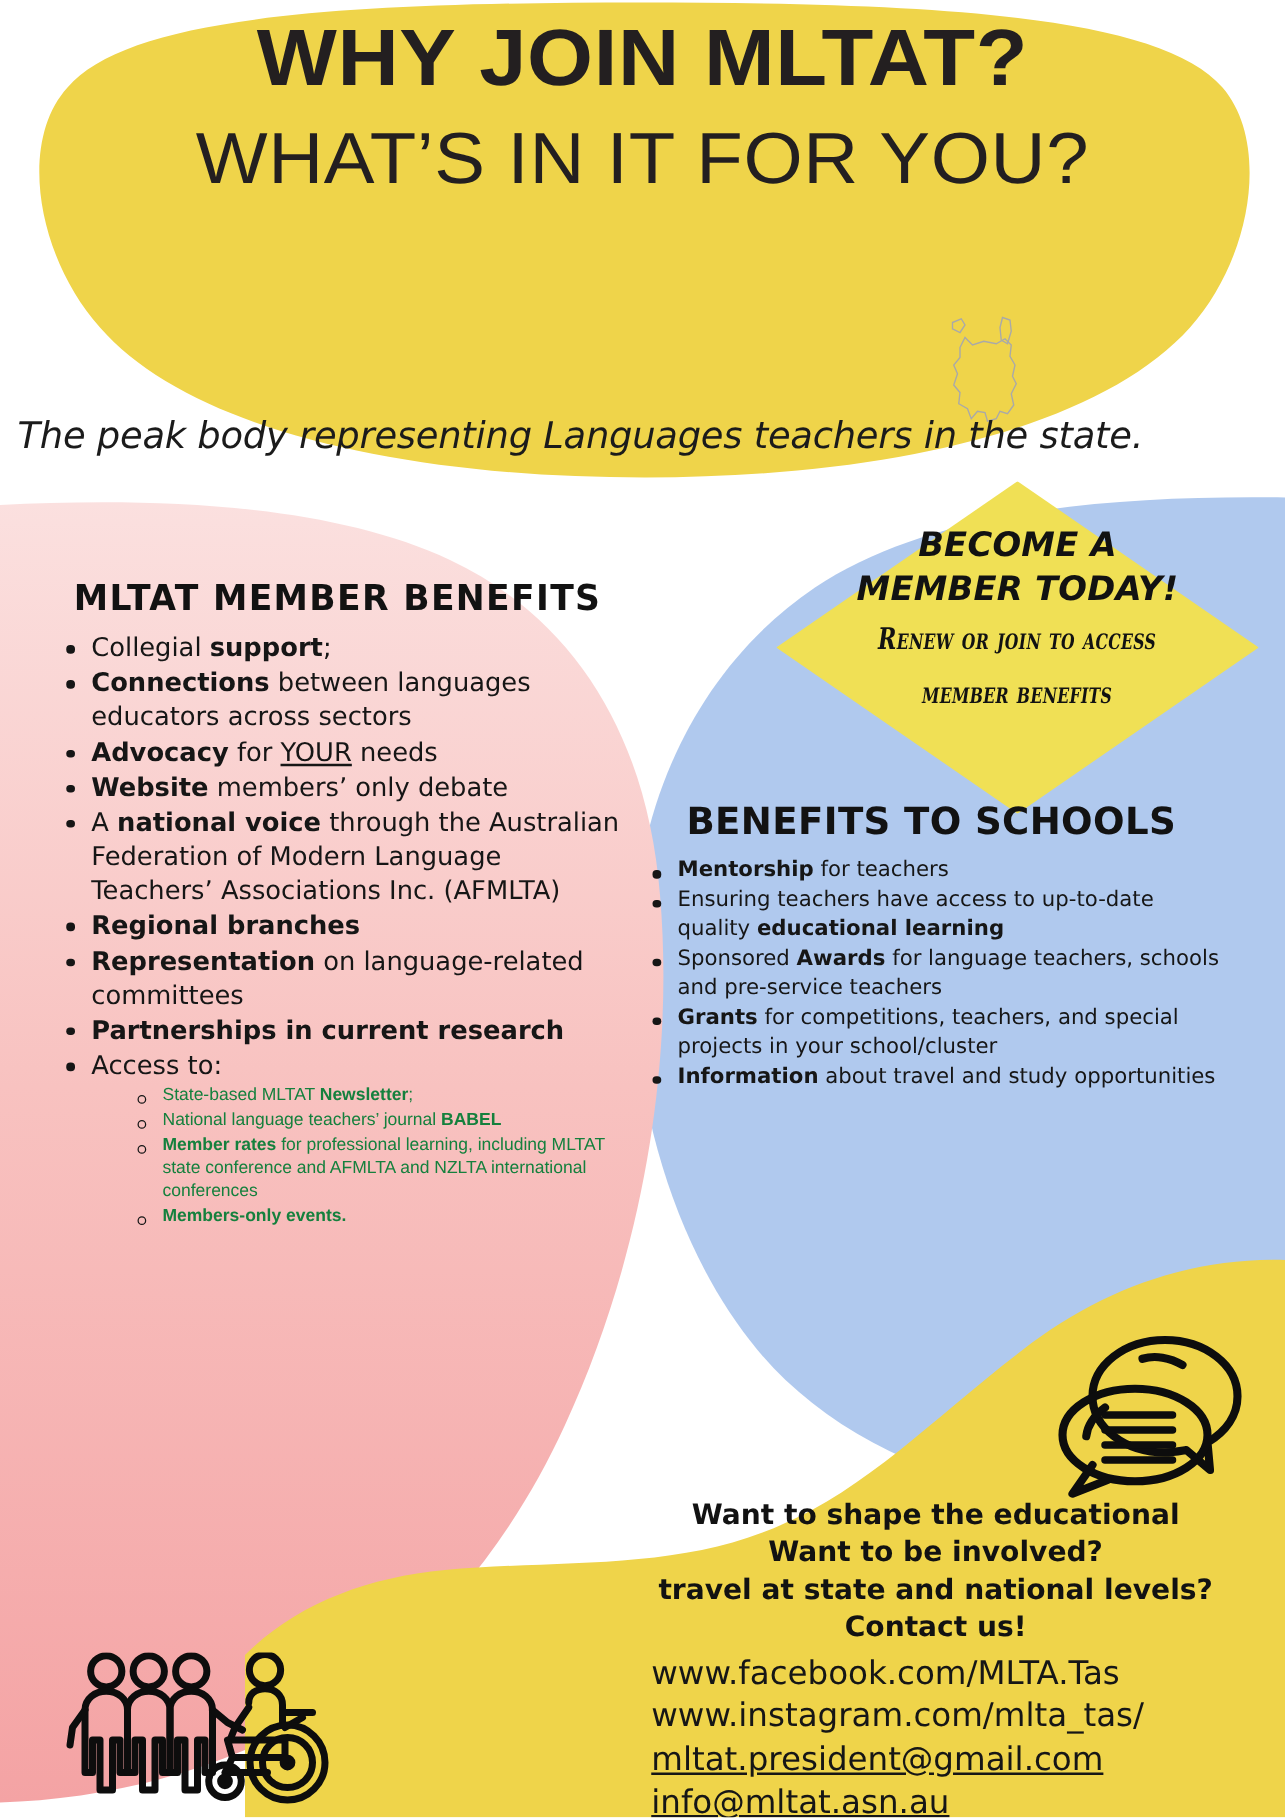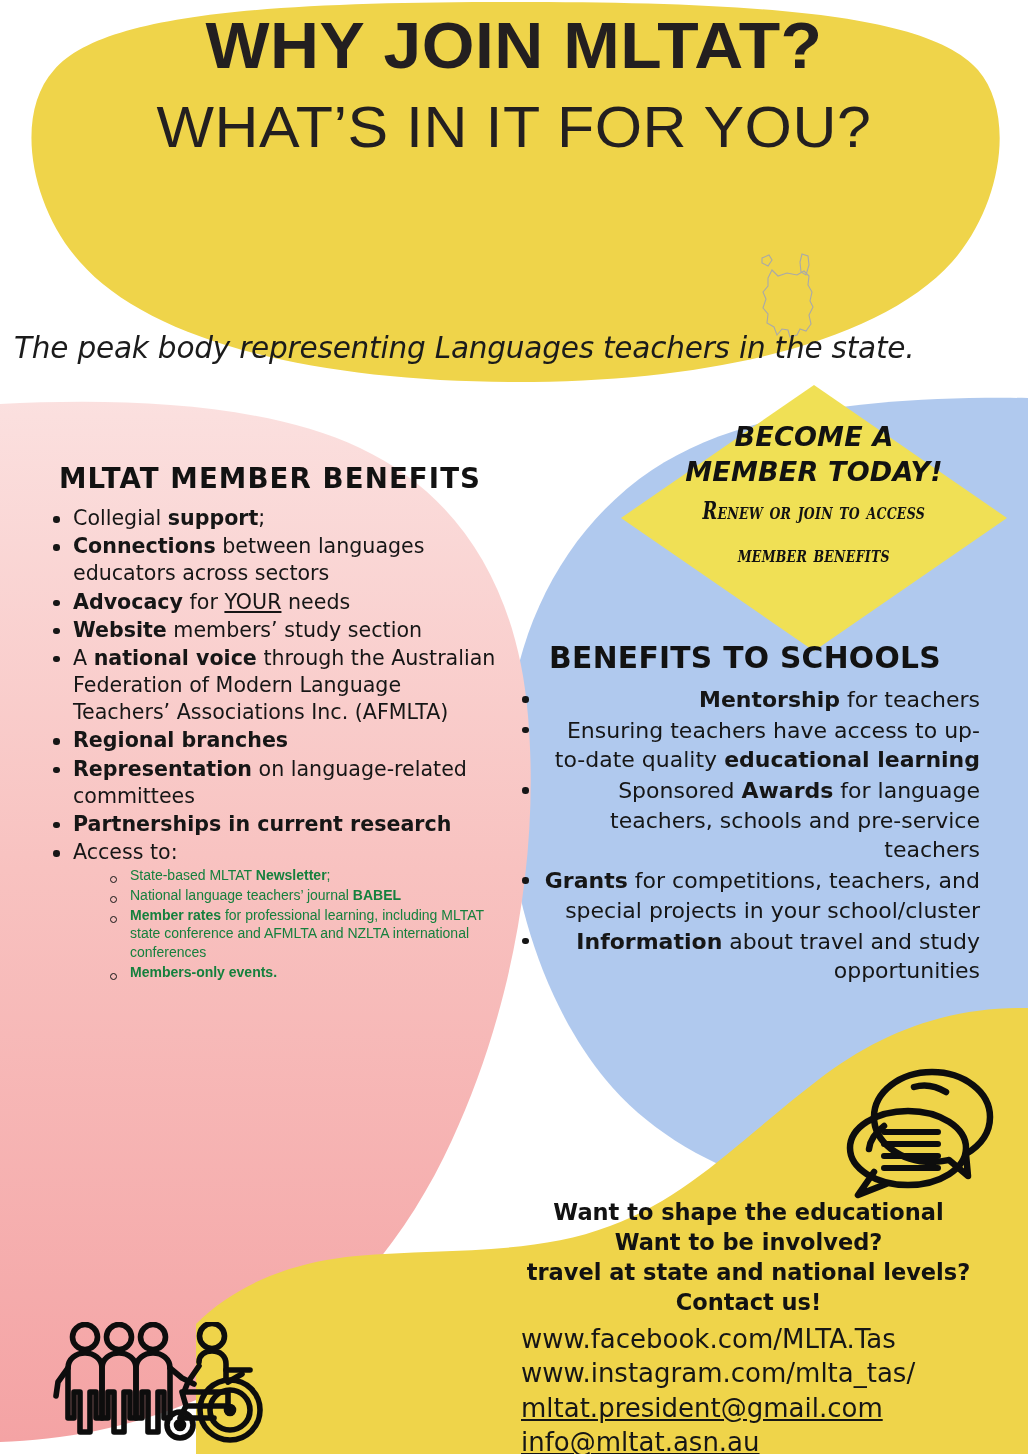--- a/index.html
+++ b/index.html
@@ -202,24 +202,23 @@
     font-family: "DejaVu Sans", sans-serif;
     font-weight: 700;
     font-size: 30px;
     letter-spacing: 0.3px;
     color: #121212;
     text-align: center;
     margin: 0 0 10px 0;
     transform: scaleX(0.99);
   }
   .right-col .bullets > li {
-    font-size: 22px;
+    font-size: 17px;
     line-height: 1.35;
     padding-left: 32px;
-    text-align: right;
   }
   .right-col .bullets > li::before { left: 12px; }
 
   
   .contact {
     position: absolute;
     left: 496px;
     top: 1198px;
     width: 505px;
     z-index: 6;
@@ -335,21 +334,21 @@
   </svg>
 
   <div class="tagline">The peak body representing Languages teachers in the state.</div>
 
   <div class="left-col">
     <div class="heading-left">MLTAT MEMBER BENEFITS</div>
     <ul class="bullets">
         <li><span>Collegial </span><span class="b">support</span><span>;</span></li>
         <li><span class="b">Connections</span><span> between languages educators across sectors</span></li>
         <li><span class="b">Advocacy</span><span> for </span><span class="u">YOUR</span><span> needs</span></li>
-        <li><span class="b">Website</span><span> members’ study section</span></li>
+        <li><span class="b">Website</span><span> members’ only debate</span></li>
         <li><span>A </span><span class="b">national voice</span><span> through the Australian Federation of Modern Language Teachers’ Associations Inc. (AFMLTA)</span></li>
         <li><span class="b">Regional branches</span></li>
         <li><span class="b">Representation</span><span> on language-related committees</span></li>
         <li><span class="b">Partnerships in current research</span></li>
         <li><span>Access to:</span><ul class="sub-bullets">
             <li><span>State-based MLTAT </span><span class="b">Newsletter</span><span>;</span></li>
             <li><span>National language teachers’ journal </span><span class="b">BABEL</span></li>
             <li><span class="b">Member rates</span><span> for professional learning, including MLTAT state conference and AFMLTA and NZLTA international conferences</span></li>
             <li><span class="b">Members-only events.</span></li>
           </ul></li>

